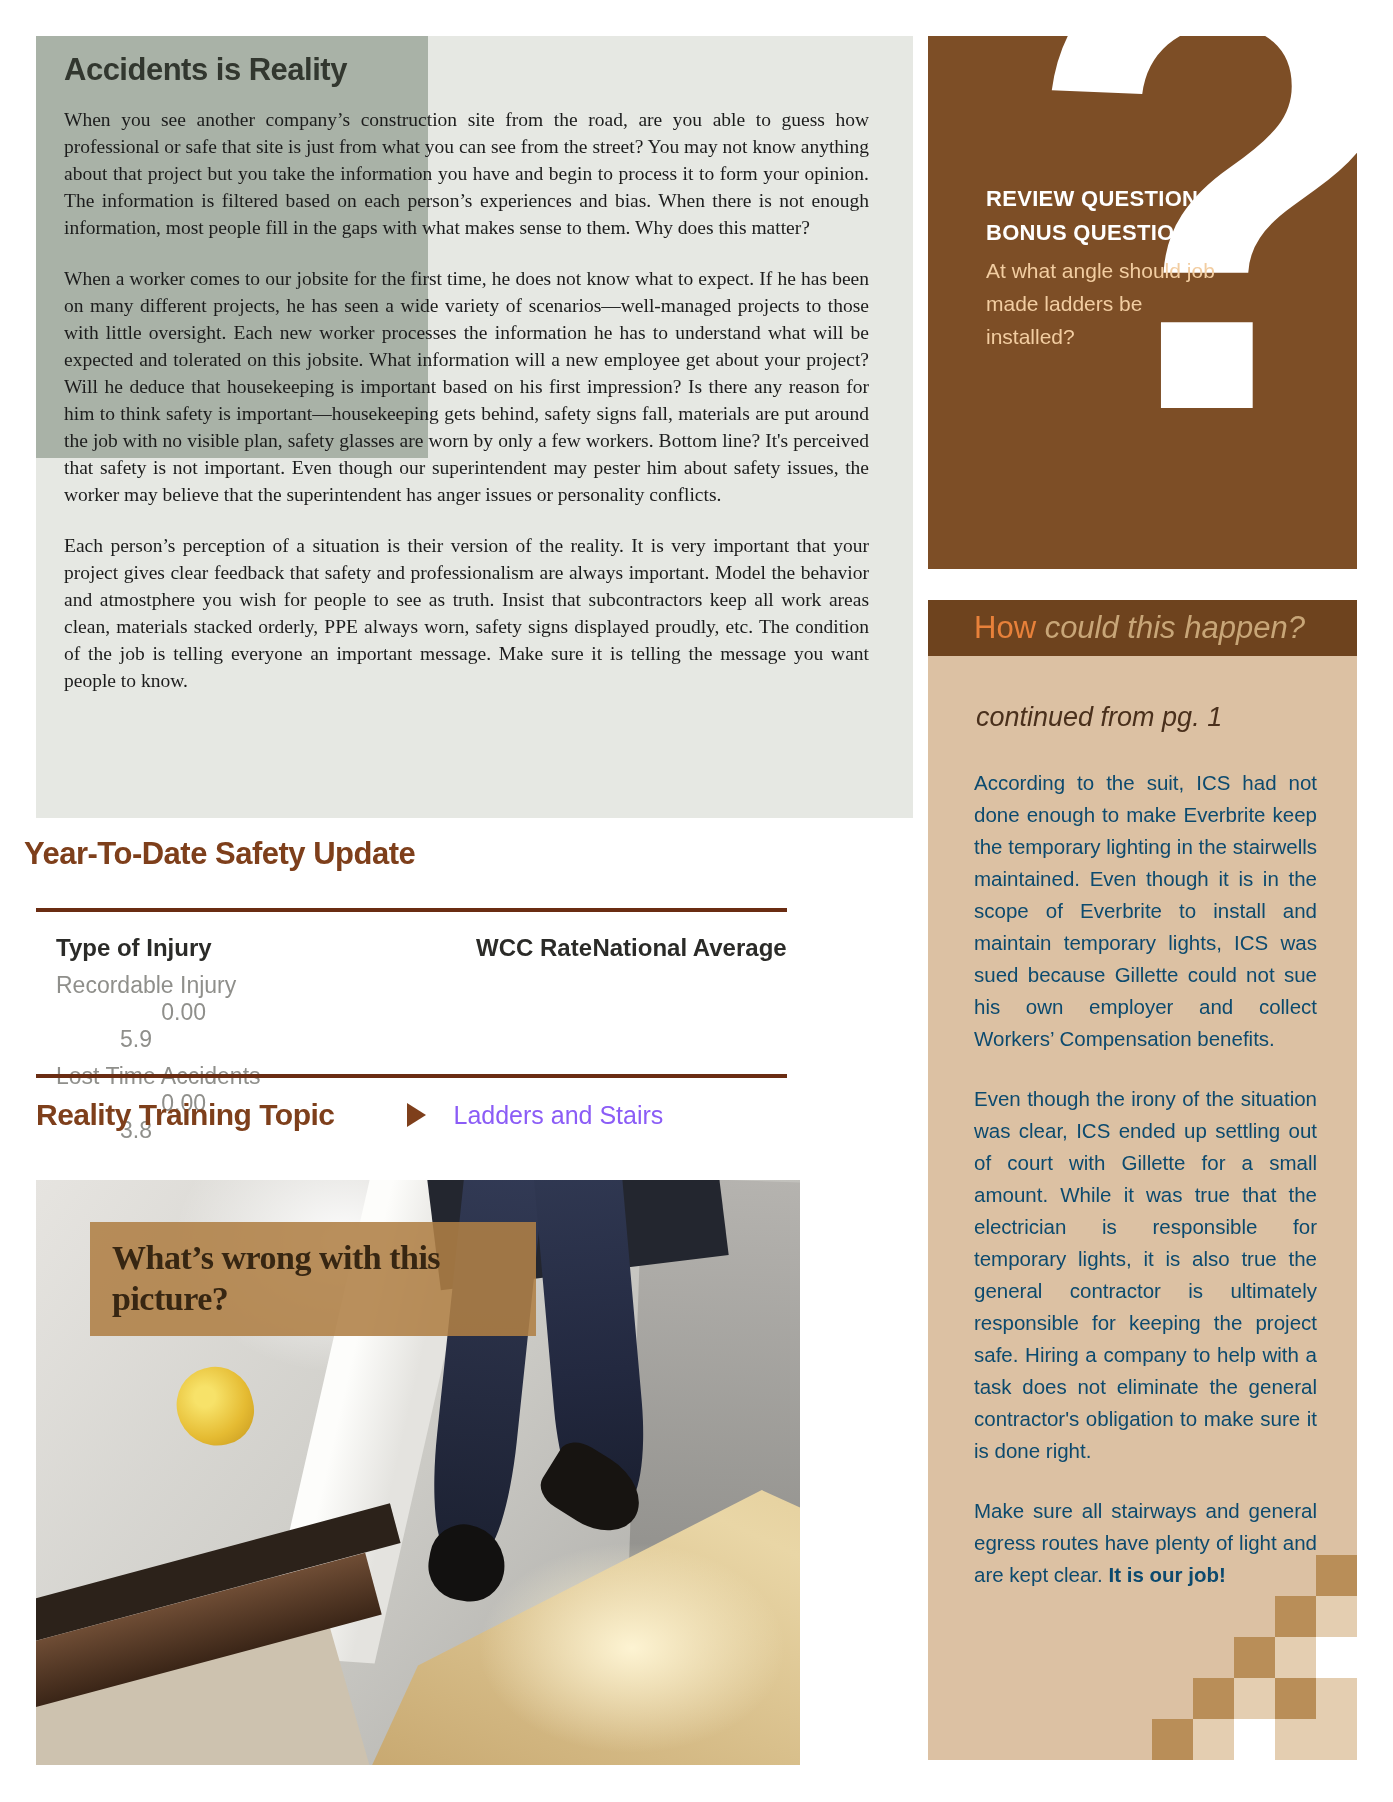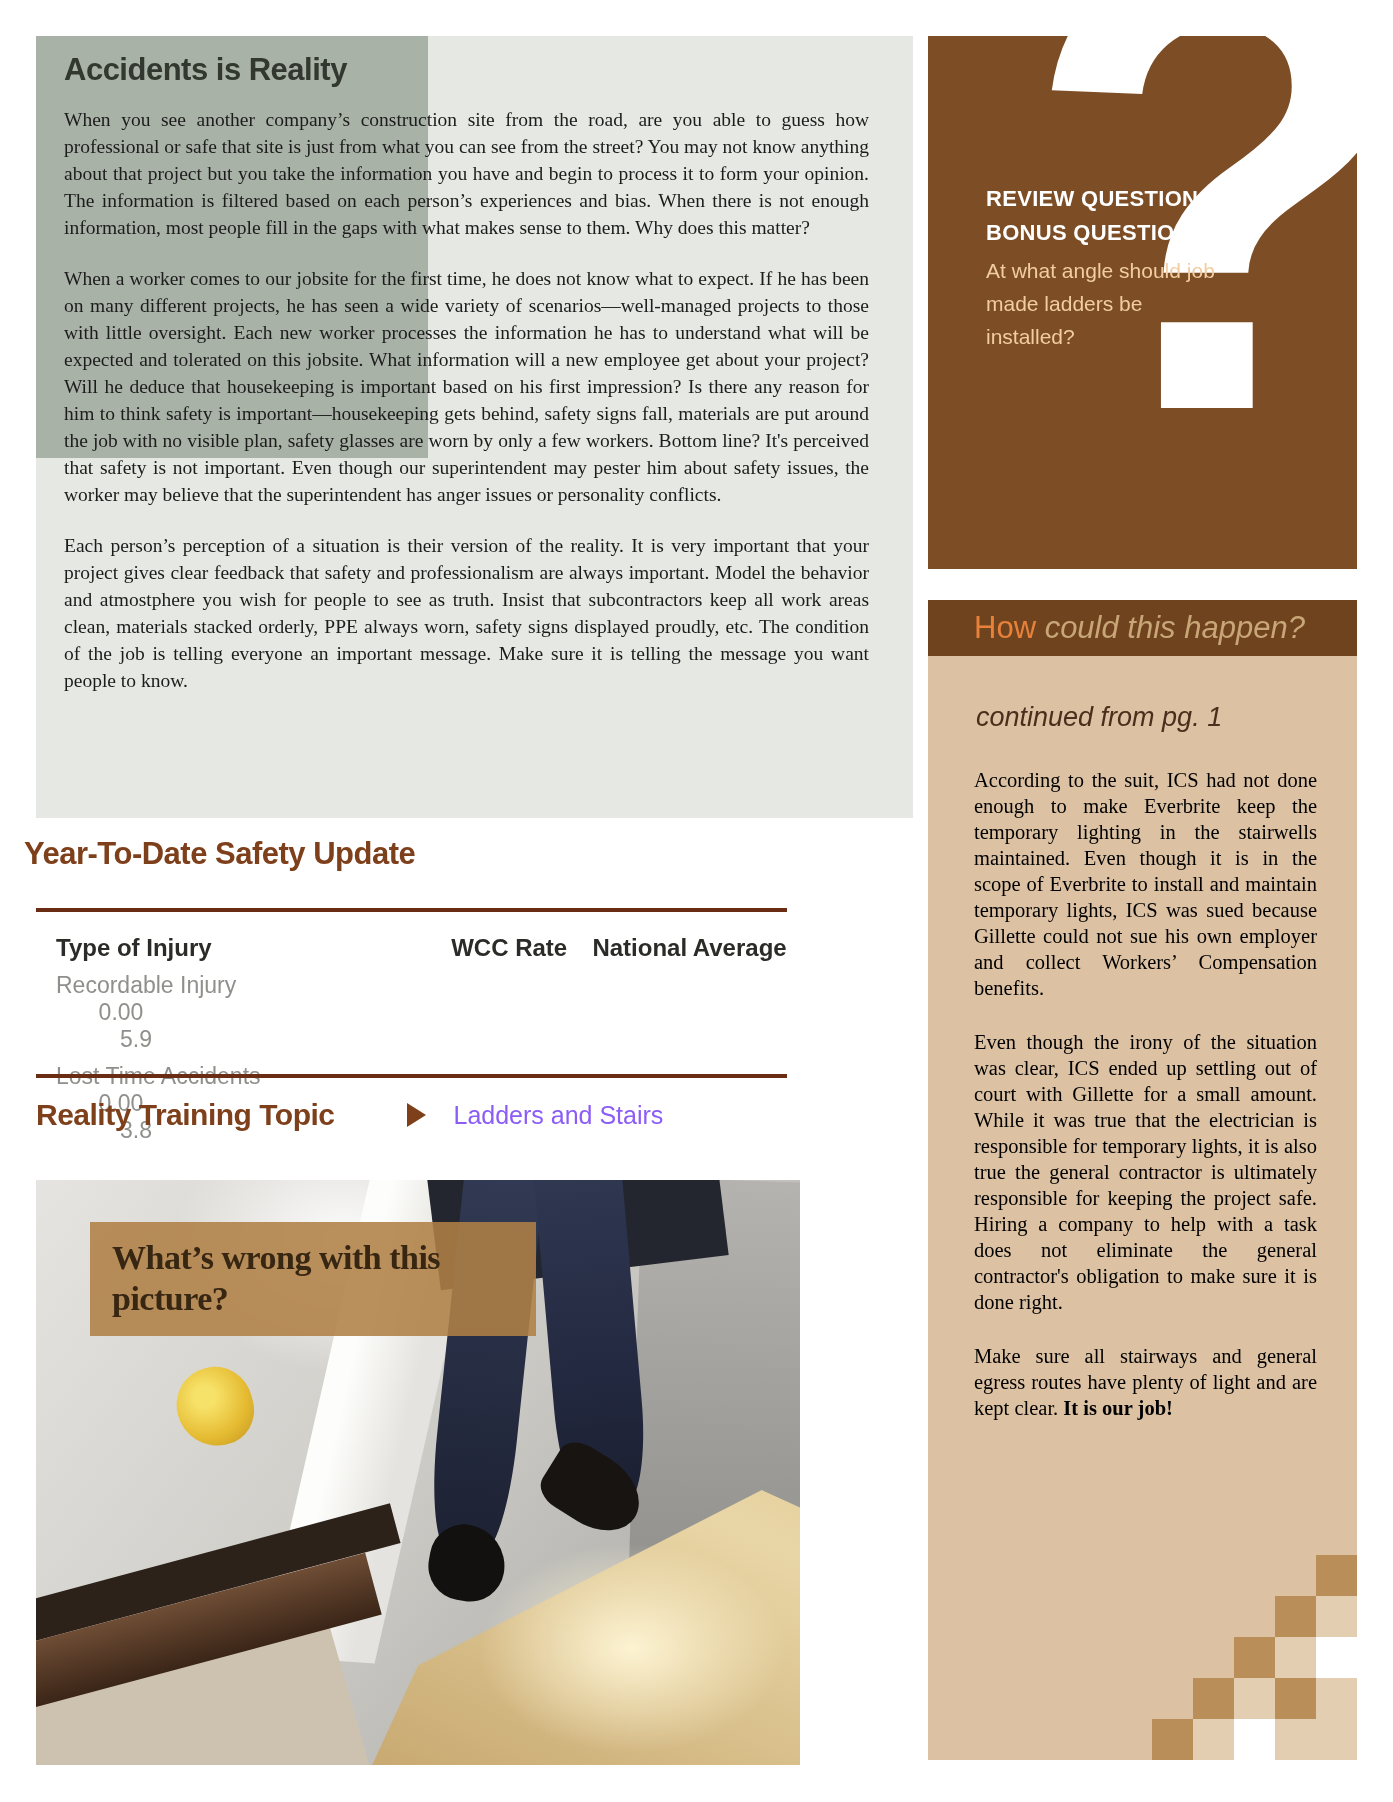--- a/index.html
+++ b/index.html
@@ -16,21 +16,21 @@
   .article-inner p{margin:0 0 24px 0;font-family:"Liberation Serif",serif;
                    font-size:19.5px;line-height:27px;text-align:justify;color:#1c1c1c;}
 
   
   .section-title{position:absolute;left:24px;margin:0;font-size:31px;font-weight:bold;
                  color:#7e3f1b;letter-spacing:-0.5px;}
   .rule{position:absolute;left:36px;width:751px;height:4px;background:#6a2c12;}
   .safety-table{position:absolute;left:36px;top:934px;width:751px;}
   .trow{display:flex;align-items:baseline;}
   .tc1{width:380px;padding-left:20px;text-align:left;}
-  .tc2{width:170px;text-align:center;}
+  .tc2{width:170px;text-align:right;}
   .tc3{width:200px;text-align:center;}
   .thead .tc1,.thead .tc2,.thead .tc3{font-size:24px;font-weight:bold;color:#2b2b28;}
   .tbody .tc1,.tbody .tc2,.tbody .tc3{font-size:23px;color:#8f8f8b;}
   .tbody .trow{margin-top:10px;flex-direction:column;}
 
   
   .training-row{position:absolute;left:36px;top:1098px;display:flex;align-items:center;}
   .training-title{margin:0;font-size:30px;font-weight:bold;color:#7e3f1b;letter-spacing:-0.5px;}
   .tri{width:0;height:0;border-left:19px solid #7e3f1b;border-top:12px solid transparent;
        border-bottom:12px solid transparent;margin:0 28px 0 72px;}
@@ -90,22 +90,22 @@
   .how-bar{position:absolute;left:928px;top:600px;width:429px;height:56px;
            background:#6e431e;display:flex;align-items:center;padding-left:46px;
            box-sizing:border-box;font-size:31px;}
   .how-accent{color:#e8813a;}
   .how-rest{color:#c8a678;font-style:italic;white-space:pre;}
 
   
   .tan-box{position:absolute;left:928px;top:656px;width:429px;height:1104px;
            background:#dcc1a3;box-sizing:border-box;padding:46px 40px 0 46px;}
   .continued{font-style:italic;font-size:27px;color:#4a301c;margin:0 0 34px 2px;}
-  .tan-box p{margin:0 0 28px 0;font-size:20.5px;line-height:26px;text-align:justify;
-             color:#000000;font-family:Liberation Serif, serif;}
+  .tan-box p{margin:0 0 28px 0;font-size:20.5px;line-height:32px;text-align:justify;
+             color:#0c4a6e;}
   .tan-box strong{font-weight:bold;}
 
   
   .pixels{position:absolute;right:0;bottom:0;display:grid;
           grid-template-columns:repeat(5,41px);grid-template-rows:repeat(5,41px);}
   .px{width:41px;height:41px;}
   .px.t{background:transparent;}
   .px.d{background:#b98e58;}
   .px.l{background:#e4ceb1;}
   .px.w{background:#ffffff;}

